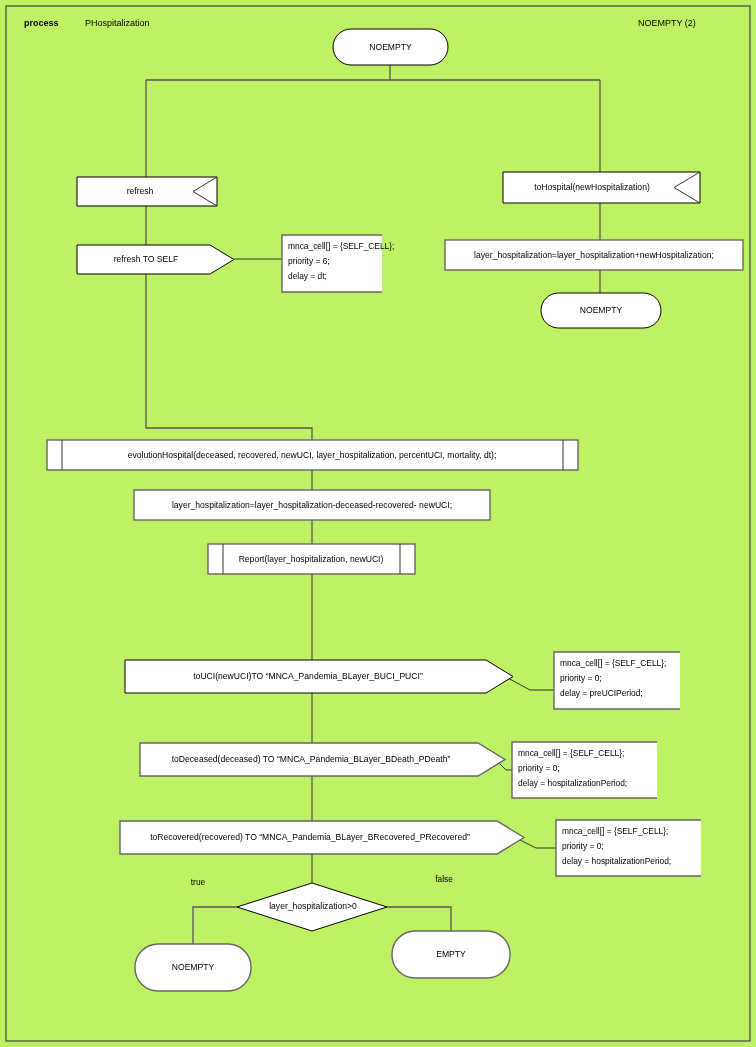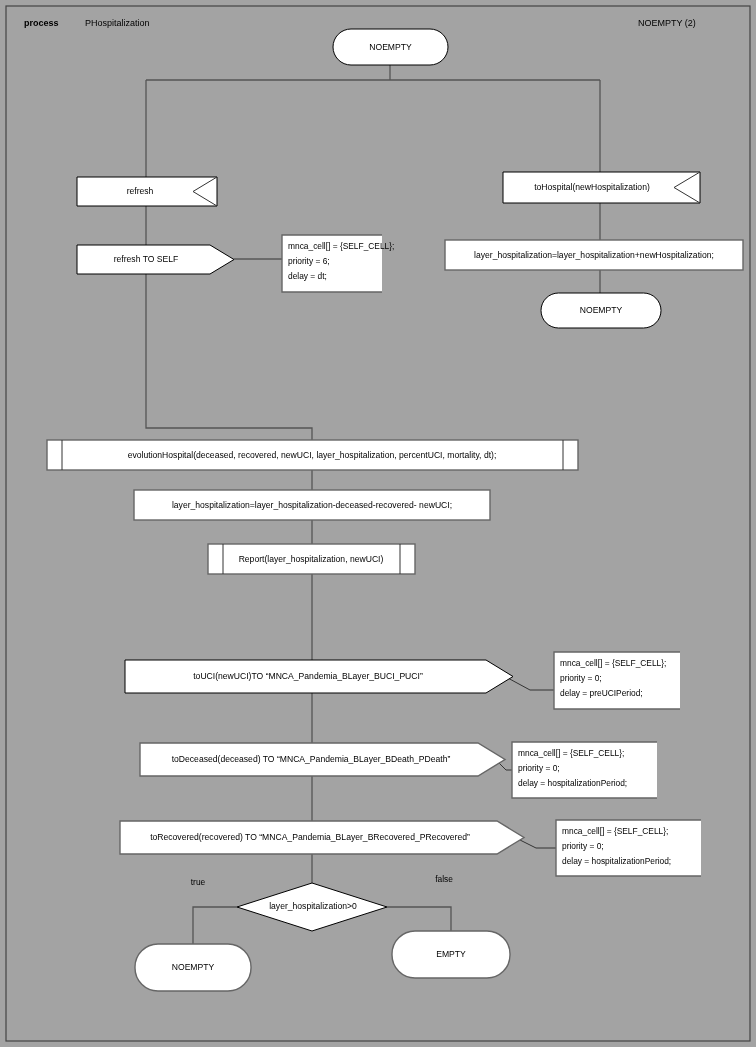--- a/index.html
+++ b/index.html
@@ -7,21 +7,21 @@
     padding: 0;
     background: #ffffff;
   }
   body {
     font-family: "Liberation Sans", sans-serif;
   }
   #page {
     position: relative;
     width: 756px;
     height: 1047px;
-    background: #a3a3a3;
+    background: #bef264;
     overflow: hidden;
   }
   #diagram {
     position: absolute;
     top: 0;
     left: 0;
     width: 756px;
     height: 1047px;
   }
   .shape-stroke {

